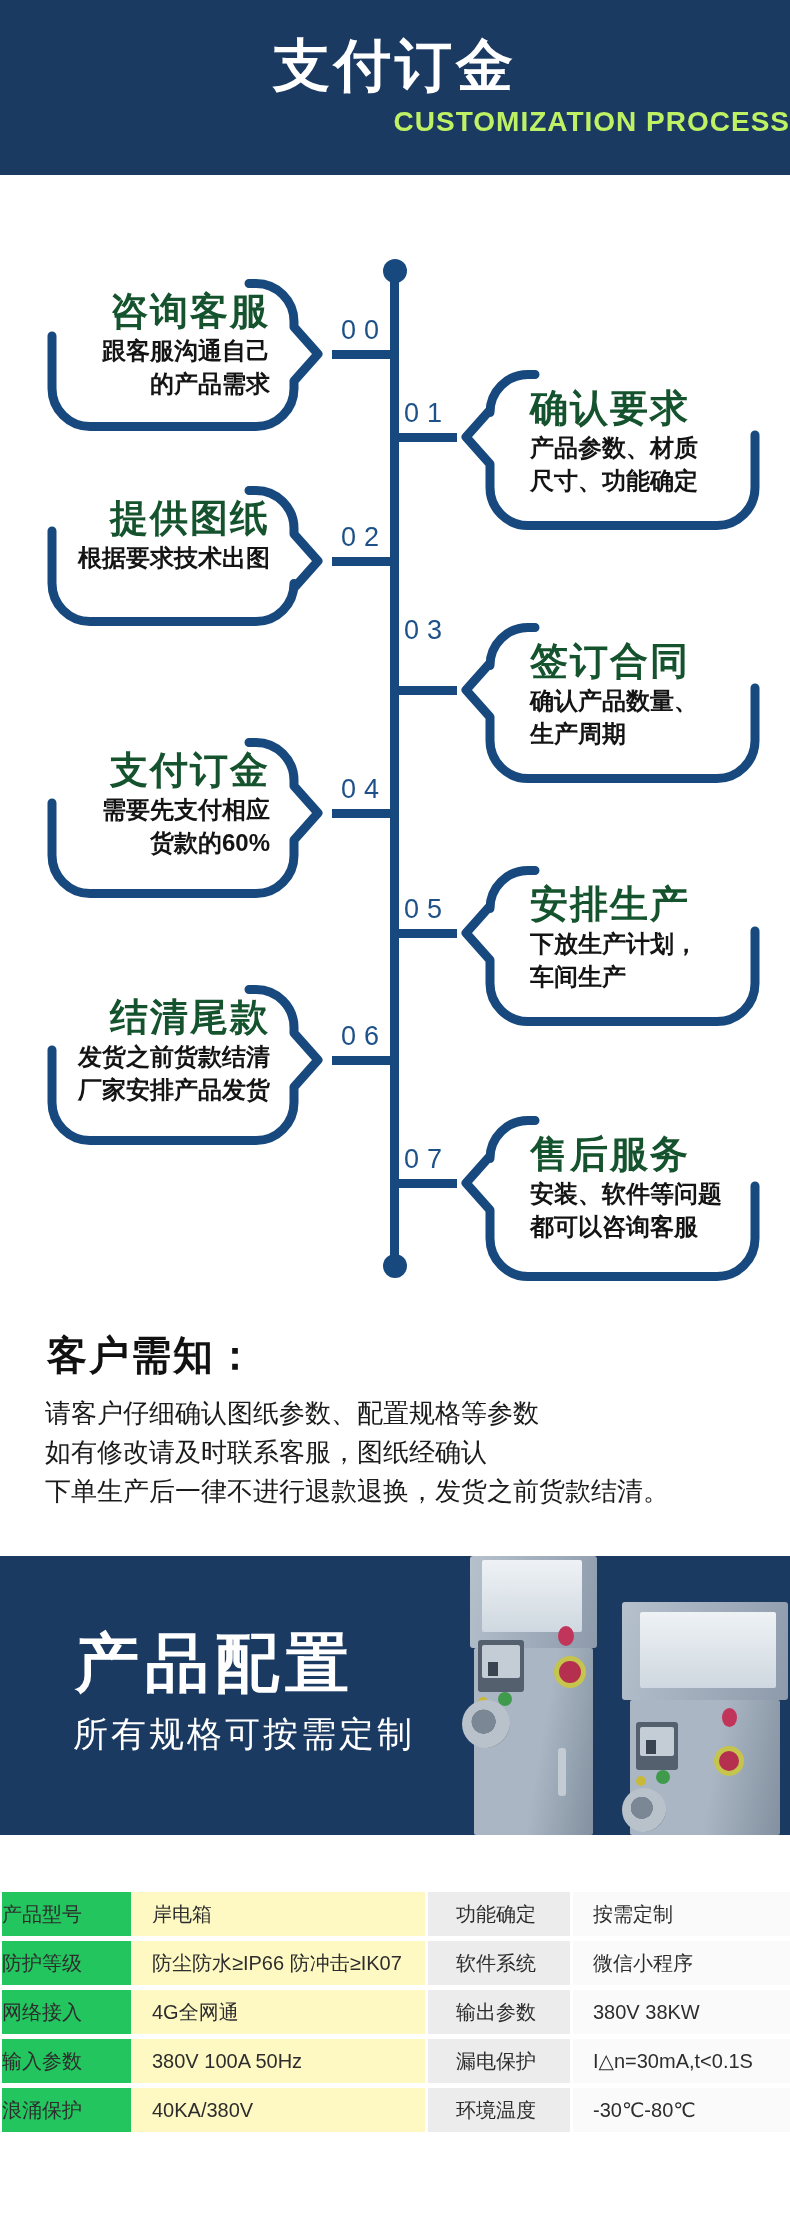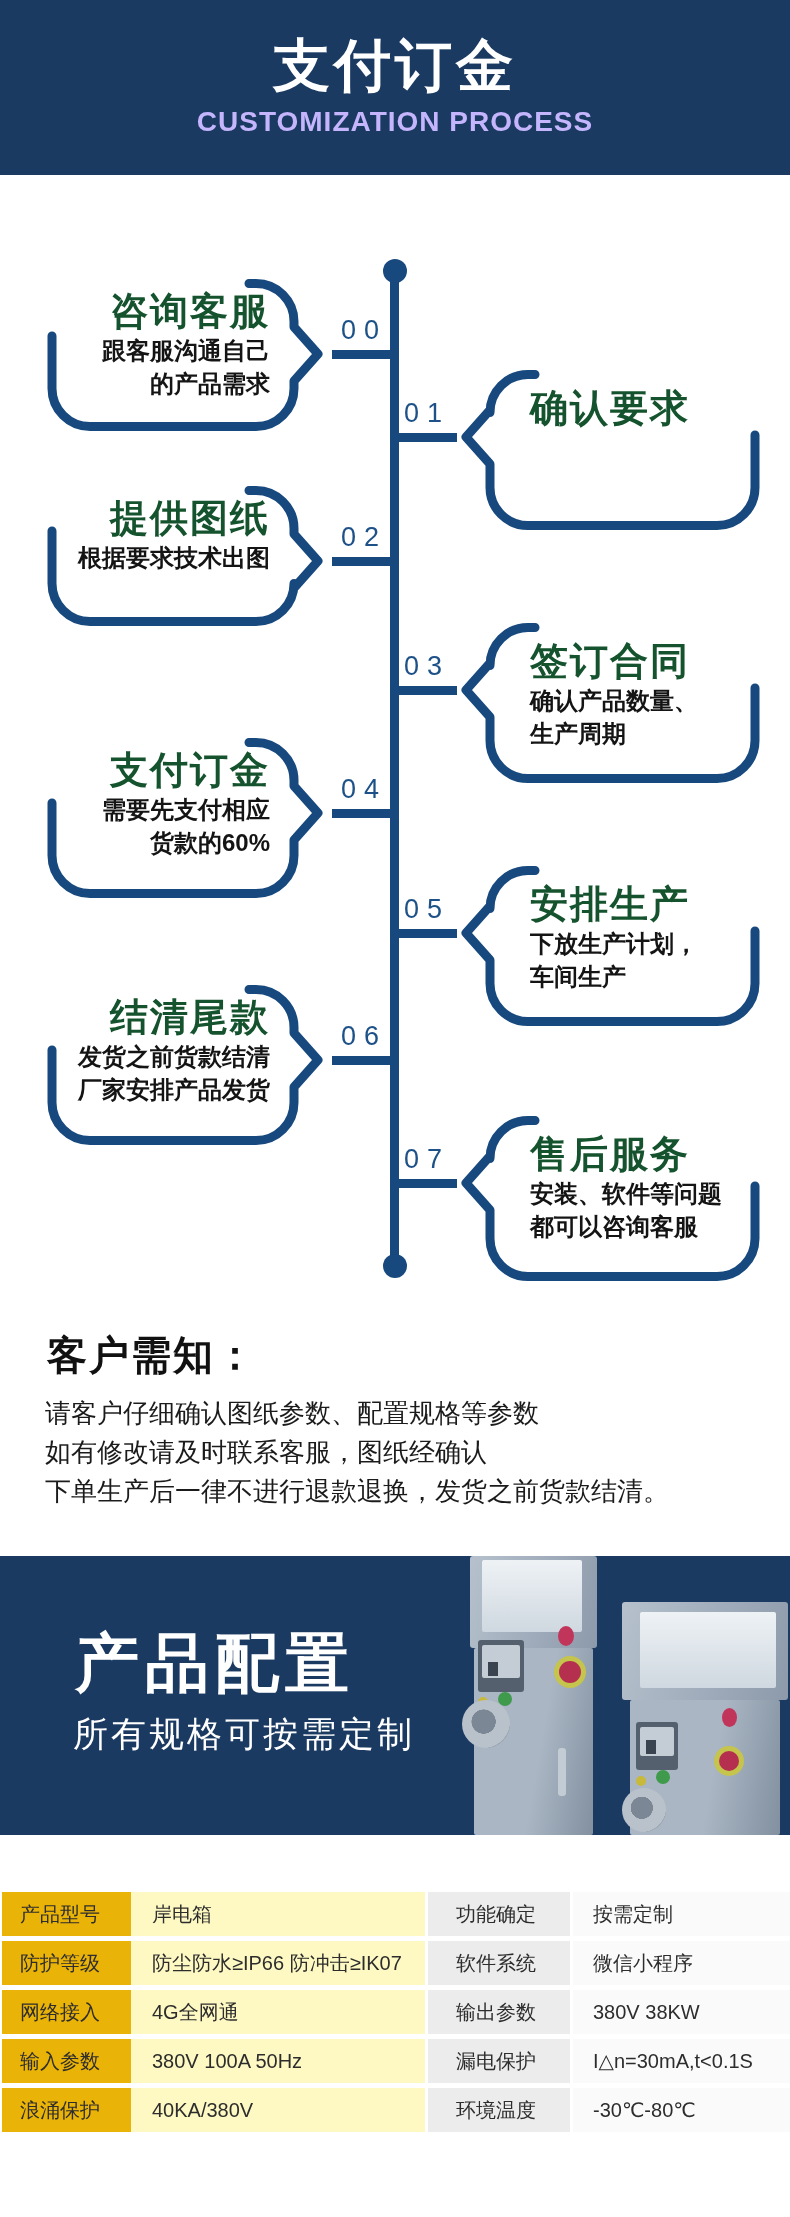--- a/index.html
+++ b/index.html
@@ -2,22 +2,22 @@
 <html><head>
 <meta charset="utf-8">
 <style>
   html,body{margin:0;padding:0;background:#e9e9e9;}
   #page{position:relative;width:790px;height:2217px;margin:0 auto;background:#ffffff;
         font-family:"Liberation Sans","DejaVu Sans",sans-serif;overflow:hidden;}
   
   #hdr{position:absolute;left:0;top:0;width:790px;height:175px;background:#1b3a62;}
   #hdr .t1{position:absolute;left:0;top:28px;width:100%;text-align:center;
            color:#fff;font-size:57px;font-weight:900;letter-spacing:4px;}
-  #hdr .t2{position:absolute;left:0;top:106px;width:100%;text-align:center;
-           color:#c4b5fd;font-size:28px;font-weight:800;letter-spacing:1px;}
+  #hdr .t2{position:absolute;left:0;top:106px;width:100%;text-align:right;
+           color:#bef264;font-size:28px;font-weight:800;letter-spacing:1px;}
   
   #tl{position:absolute;left:0;top:0;width:790px;height:1330px;}
   .vline{position:absolute;left:390px;top:271px;width:9px;height:995px;background:#17497e;}
   .enddot{position:absolute;width:24px;height:24px;border-radius:50%;background:#17497e;}
   .conn{position:absolute;height:9px;background:#17497e;}
   .stepnum{position:absolute;width:96px;color:#1d5188;font-size:27px;line-height:30px;
            letter-spacing:8px;white-space:nowrap;}
   .stepnum.l{text-align:right;}
   .stepnum.r{text-align:left;}
   .bub{position:absolute;}
@@ -44,21 +44,21 @@
   .breaker b{position:absolute;left:10px;bottom:16px;width:10px;height:14px;background:#3a4450;}
   .dot{position:absolute;border-radius:50%;}
   .sock{position:absolute;border-radius:50%;background:radial-gradient(circle at 45% 45%,#7b8795 0 32%,#b9c2cb 33% 70%,#9aa5b0 71%);}
   .estop{position:absolute;border-radius:50%;background:#c5c44c;}
   .estop i{position:absolute;left:5px;top:5px;right:5px;bottom:5px;border-radius:50%;background:#b5304e;}
   .slot{position:absolute;background:#c3cbd4;border-radius:3px;}
   
   #spec{position:absolute;left:0;top:1892px;width:790px;}
   .srow{position:relative;height:44px;margin-bottom:5px;}
   .cell{position:absolute;top:0;height:44px;line-height:44px;font-size:20px;color:#2d2d2d;white-space:nowrap;overflow:hidden;}
-  .cl1{left:2px;width:152px;background:#eab308;padding-left:18px;box-sizing:border-box;}
+  .cl1{left:2px;width:152px;background:#22c55e;box-sizing:border-box;}
   .cv1{left:131px;width:294px;background:#fef9c3;padding-left:21px;box-sizing:border-box;}
   .cl2{left:428px;width:142px;background:#ececec;padding-left:28px;box-sizing:border-box;}
   .cv2{left:573px;width:217px;background:#fafafa;padding-left:20px;box-sizing:border-box;}
 </style>
 </head>
 <body>
 
 <div id="page">
 
   <div id="hdr">
@@ -85,37 +85,41 @@
         </div>
       </div>
       <div class="conn" style="top: 433px; left: 395px; width: 62px;"></div>
       <div class="stepnum r" style="top: 398px; left: 404px;">01</div>
       <div class="bub right" style="left: 440px; top: 370px; width: 350px; height: 160px;">
         <svg width="350" height="160" viewBox="0 0 350 160">
           <path d="M 95 4.5 H 88 A 38 38 0 0 0 50 42.5 V 40 L 26 67 L 50 94 V 117.5 A 38 38 0 0 0 88 155.5 H 277 A 38 38 0 0 0 315 117.5 V 65" fill="none" stroke="#17497e" stroke-width="9" stroke-linecap="round" stroke-linejoin="round"></path>
         </svg>
         <div class="txt">
           <div class="bt">确认要求</div>
+          <div class="body">
+            <div class="bl">产品参数、材质</div>
+            <div class="bl">尺寸、功能确定</div>
+          </div>
         </div>
       </div>
       <div class="conn" style="top: 557px; left: 332px; width: 62px;"></div>
       <div class="stepnum l" style="top: 522px; left: 291px;">02</div>
       <div class="bub left" style="left: -70px; top: 486px; width: 396px; height: 140px;">
         <svg width="396" height="140" viewBox="0 0 396 140">
           <path d="M 319 4.5 H 326 A 38 38 0 0 1 364 42.5 V 48 L 388 75 L 364 102 V 97.5 A 38 38 0 0 1 326 135.5 H 160 A 38 38 0 0 1 122 97.5 V 45" fill="none" stroke="#17497e" stroke-width="9" stroke-linecap="round" stroke-linejoin="round"></path>
         </svg>
         <div class="txt">
           <div class="bt">提供图纸</div>
           <div class="body">
             <div class="bl">根据要求技术出图</div>
           </div>
         </div>
       </div>
       <div class="conn" style="top: 686px; left: 395px; width: 62px;"></div>
-      <div class="stepnum r" style="top: 651px; left: 404px;">03</div>
+      <div class="stepnum r" style="top: 615px; left: 404px;">03</div>
       <div class="bub right" style="left: 440px; top: 623px; width: 350px; height: 160px;">
         <svg width="350" height="160" viewBox="0 0 350 160">
           <path d="M 95 4.5 H 88 A 38 38 0 0 0 50 42.5 V 40 L 26 67 L 50 94 V 117.5 A 38 38 0 0 0 88 155.5 H 277 A 38 38 0 0 0 315 117.5 V 65" fill="none" stroke="#17497e" stroke-width="9" stroke-linecap="round" stroke-linejoin="round"></path>
         </svg>
         <div class="txt">
           <div class="bt">签订合同</div>
           <div class="body">
             <div class="bl">确认产品数量、</div>
             <div class="bl">生产周期</div>
           </div>

